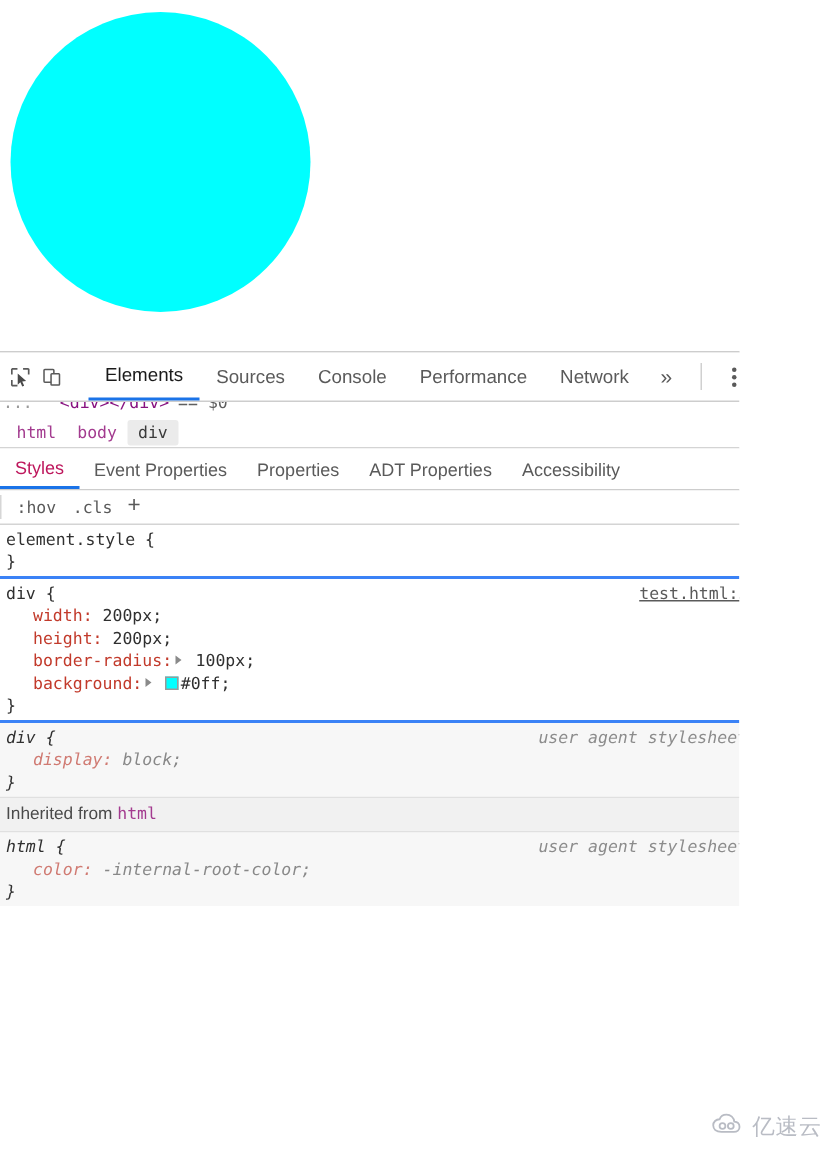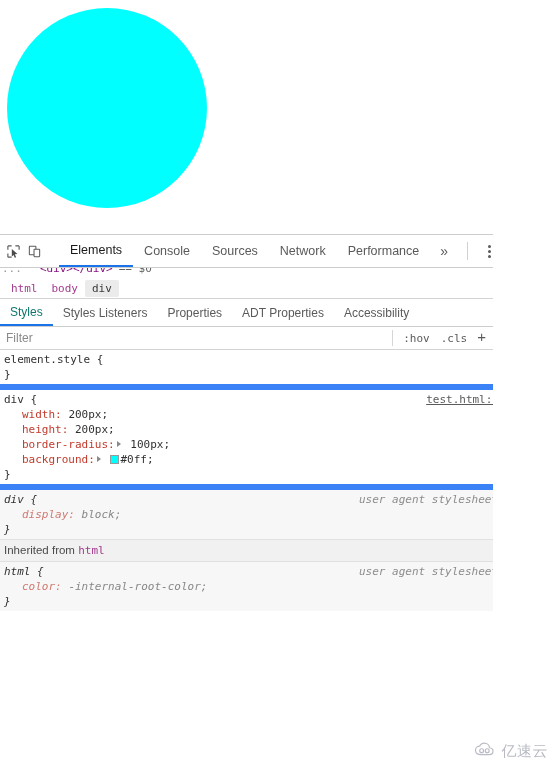--- a/index.html
+++ b/index.html
@@ -177,21 +177,21 @@
     height: 27px;
     padding: 0 10px;
     display: flex;
     align-items: center;
     font-size: 12px;
     color: #5a5a5a;
     box-sizing: border-box;
     white-space: nowrap;
   }
   .sidetab.active {
-    color: #0f766e;
+    color: #be185d;
     border-bottom: 2px solid #1a73e8;
   }
 
   
   #filterbar {
     height: 23px;
     background: #ffffff;
     border-bottom: 1px solid #d4d4d4;
     display: flex;
     align-items: center;
@@ -241,21 +241,21 @@
   }
   .rule {
     position: relative;
     padding: 2px 0 2px 4px;
     background: #ffffff;
   }
   .rule.ua { background: #f7f7f7; }
   .rule.ua .sel, .rule.ua .prop, .rule.ua .val, .rule.ua .brace {
     font-style: italic;
   }
-  .rule + .rule { border-top: 6px solid #3b82f6; }
+  .rule + .rule { border-top: 2px solid #3b82f6; }
   .sel { color: #303030; }
   .prop { color: #c23a2b; padding-left: 18px; }
   .prop.ua-prop { color: #d07a72; }
   .val { color: #303030; }
   .val.ua-val { color: #888888; }
   .brace { color: #303030; }
   .origin {
     position: absolute;
     right: -6px;
     top: 2px;
@@ -341,24 +341,24 @@
     </div>
     <div class="tool-btn">
       <svg width="15" height="15" viewBox="0 0 16 16">
         <rect x="2.5" y="2.5" width="7" height="9" rx="0.6" stroke="#5a5a5a" stroke-width="1.1" fill="none"></rect>
         <rect x="7.5" y="5.5" width="6" height="8" rx="0.6" stroke="#5a5a5a" stroke-width="1.1" fill="#ffffff"></rect>
       </svg>
     </div>
     <div class="tb-sep"></div>
 
     <div class="maintab active">Elements</div>
+    <div class="maintab">Sources</div>
     <div class="maintab">Console</div>
-    <div class="maintab">Sources</div>
+    <div class="maintab">Performance</div>
     <div class="maintab">Network</div>
-    <div class="maintab">Performance</div>
     <div class="overflow-btn">»</div>
 
     <div id="tabstrip-right">
       <div class="tb-sep"></div>
       <div class="dots-btn">
         <i></i>
           <i></i>
           <i></i>
       </div>
     </div>
@@ -371,28 +371,27 @@
   </div>
 
   <div id="breadcrumb">
     <span class="crumb">html</span>
     <span class="crumb">body</span>
     <span class="crumb selected">div</span>
   </div>
 
   <div id="sidetabs">
     <div class="sidetab active">Styles</div>
-    <div class="sidetab">Styles Listeners</div>
+    <div class="sidetab">Event Properties</div>
     <div class="sidetab">Properties</div>
     <div class="sidetab">ADT Properties</div>
     <div class="sidetab">Accessibility</div>
   </div>
 
   <div id="filterbar">
-    <input id="filter-input" type="text" placeholder="Filter" style="">
     <div class="fbar-sep"></div>
     <span class="fbtn">:hov</span>
     <span class="fbtn">.cls</span>
     <span class="plusbtn">+</span>
   </div>
 
   <div id="styles-pane">
 
     <div class="rule">
       <div>

